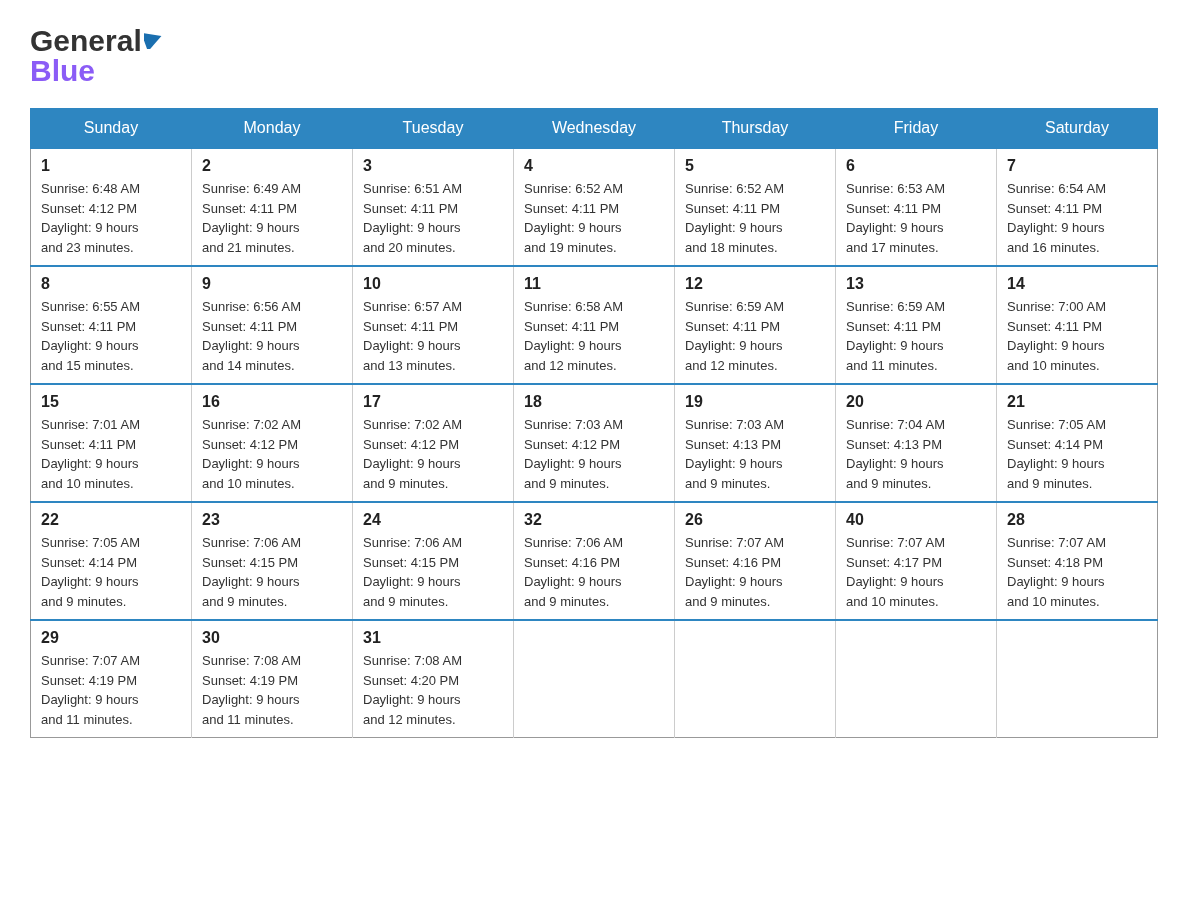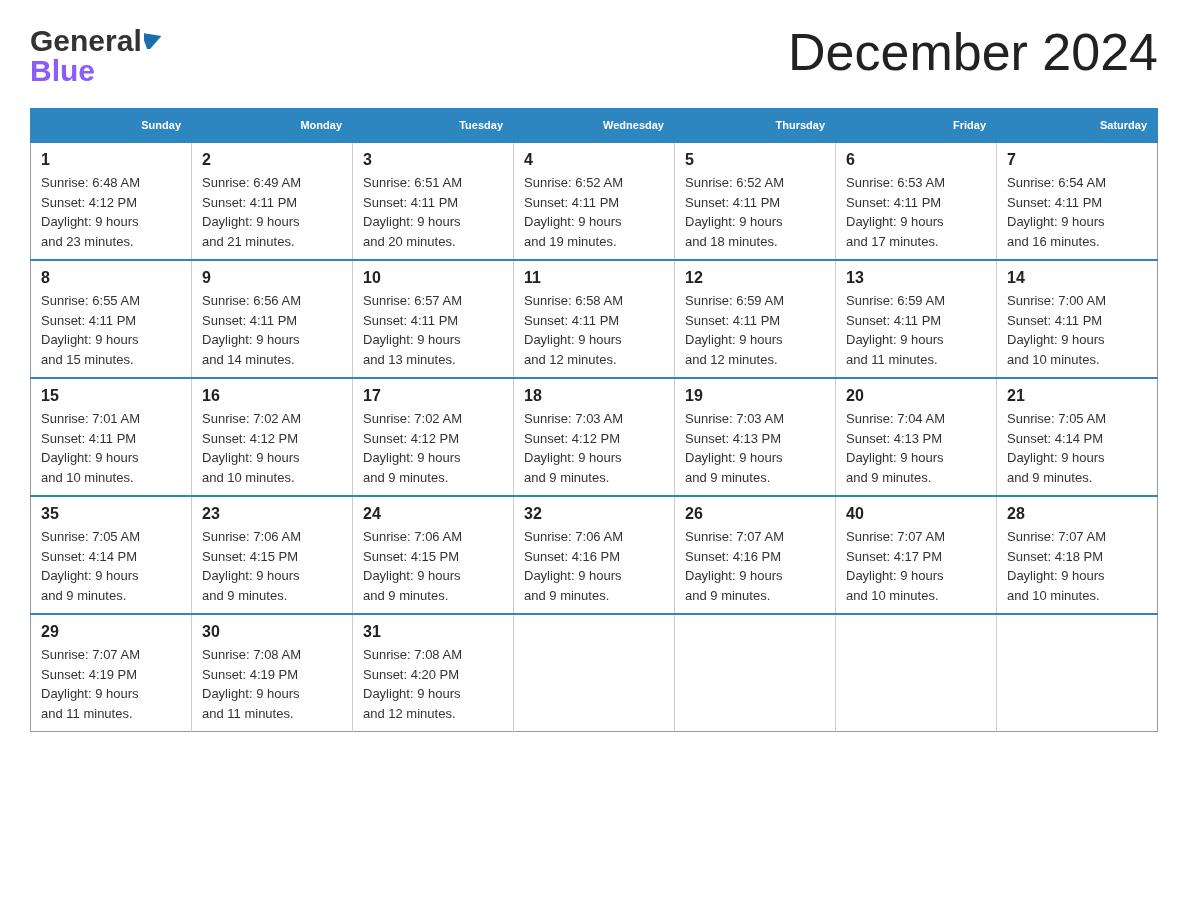--- a/index.html
+++ b/index.html
@@ -38,24 +38,24 @@
     .calendar {
       width: 100%;
       border-collapse: collapse;
       border: 1px solid #999;
     }
     .calendar thead tr {
       background-color: #2e86c1;
     }
     .calendar thead th {
       color: #ffffff;
-      font-size: 11px;
-      font-weight: bold;
+      font-size: 16px;
+      font-weight: normal;
       padding: 10px 10px;
-      text-align: right;
+      text-align: center;
       border: 1px solid #2e86c1;
     }
     .calendar tbody tr {
       border-top: 2px solid #2e86c1;
     }
     .calendar tbody td {
       vertical-align: top;
       padding: 8px 10px;
       font-size: 13.5px;
       color: #333;
@@ -92,21 +92,20 @@
         <svg width="18" height="20" viewBox="0 0 18 20">
           <polygon points="0,0 18,10 0,20" fill="#1a6faf" transform="rotate(-20, 9, 10)"></polygon>
         </svg>
       </span>
     </div>
     <div style="margin-top:-4px;">
       <span style="font-size:30px; font-weight:bold; color:#8b5cf6;">Blue</span>
     </div>
   </div>
   <div class="title-section">
-    <div class="month-title">December 2024</div>
   </div>
 </div>
 
 <table class="calendar">
   <thead>
     <tr>
     <th>Sunday</th>
         <th>Monday</th>
         <th>Tuesday</th>
         <th>Wednesday</th>
@@ -306,21 +305,21 @@
         <div class="day-info">
           Sunrise: 7:05 AM<br>
           Sunset: 4:14 PM<br>
           Daylight: 9 hours<br>
           and 9 minutes.
         </div>
       </td>
       </tr>
       <tr>
         <td>
-        <span class="day-number">35</span>
+        <span class="day-number">22</span>
         <div class="day-info">
           Sunrise: 7:05 AM<br>
           Sunset: 4:14 PM<br>
           Daylight: 9 hours<br>
           and 9 minutes.
         </div>
       </td>
         <td>
         <span class="day-number">23</span>
         <div class="day-info">

